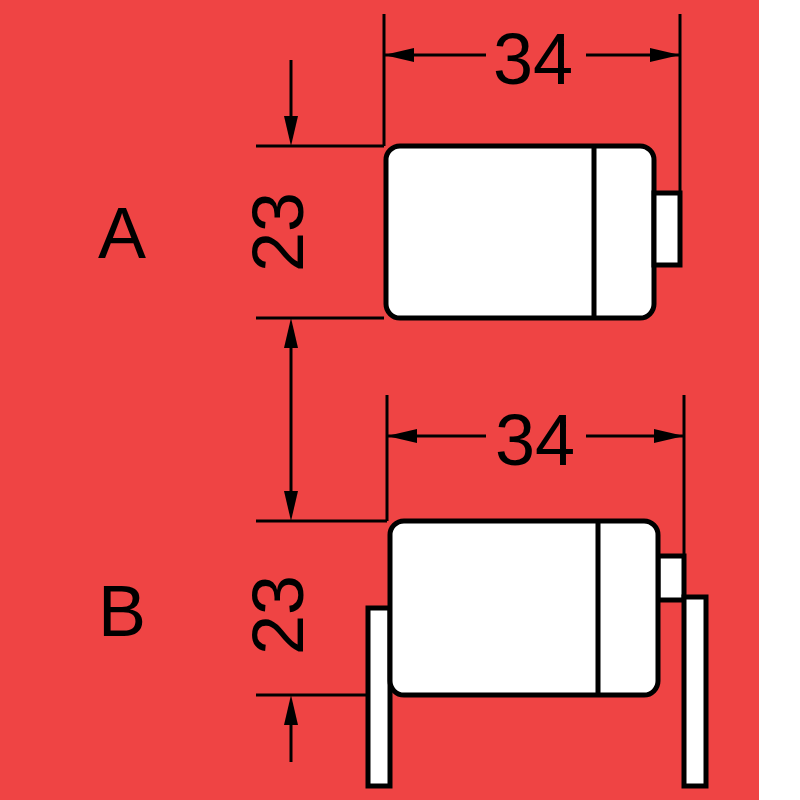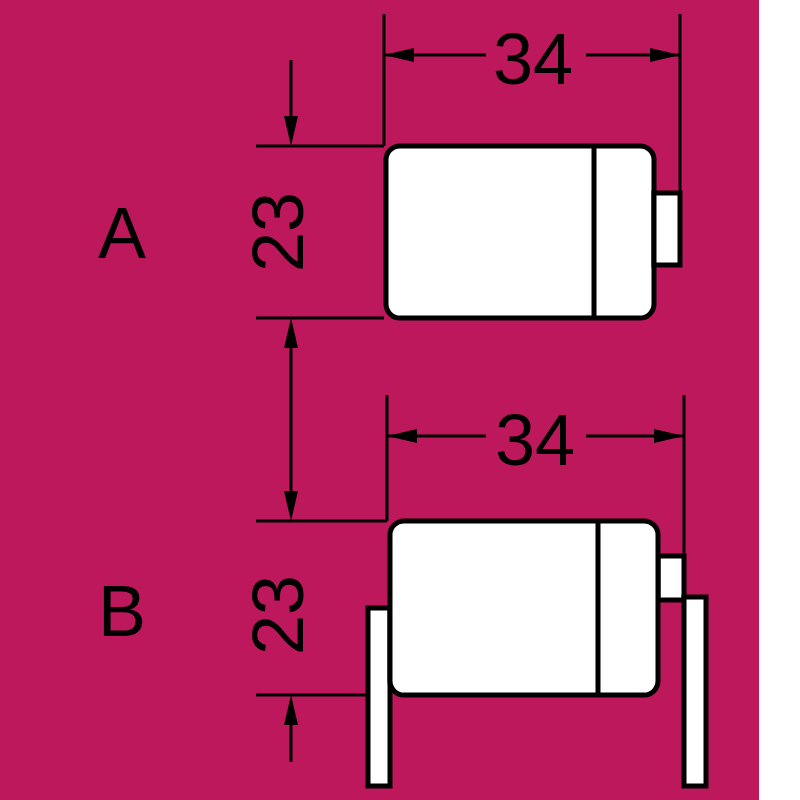--- a/index.html
+++ b/index.html
@@ -3,21 +3,21 @@
 <meta charset="utf-8">
 <style>
   html, body {
     margin: 0;
     padding: 0;
     background: #ffffff;
   }
   .page {
     width: 759px;
     height: 800px;
-    background: #be185d;
+    background: #ef4444;
     position: relative;
     overflow: hidden;
   }
   svg {
     display: block;
   }
   svg text {
     font-family: "Liberation Sans", sans-serif;
     fill: #000000;
   }

